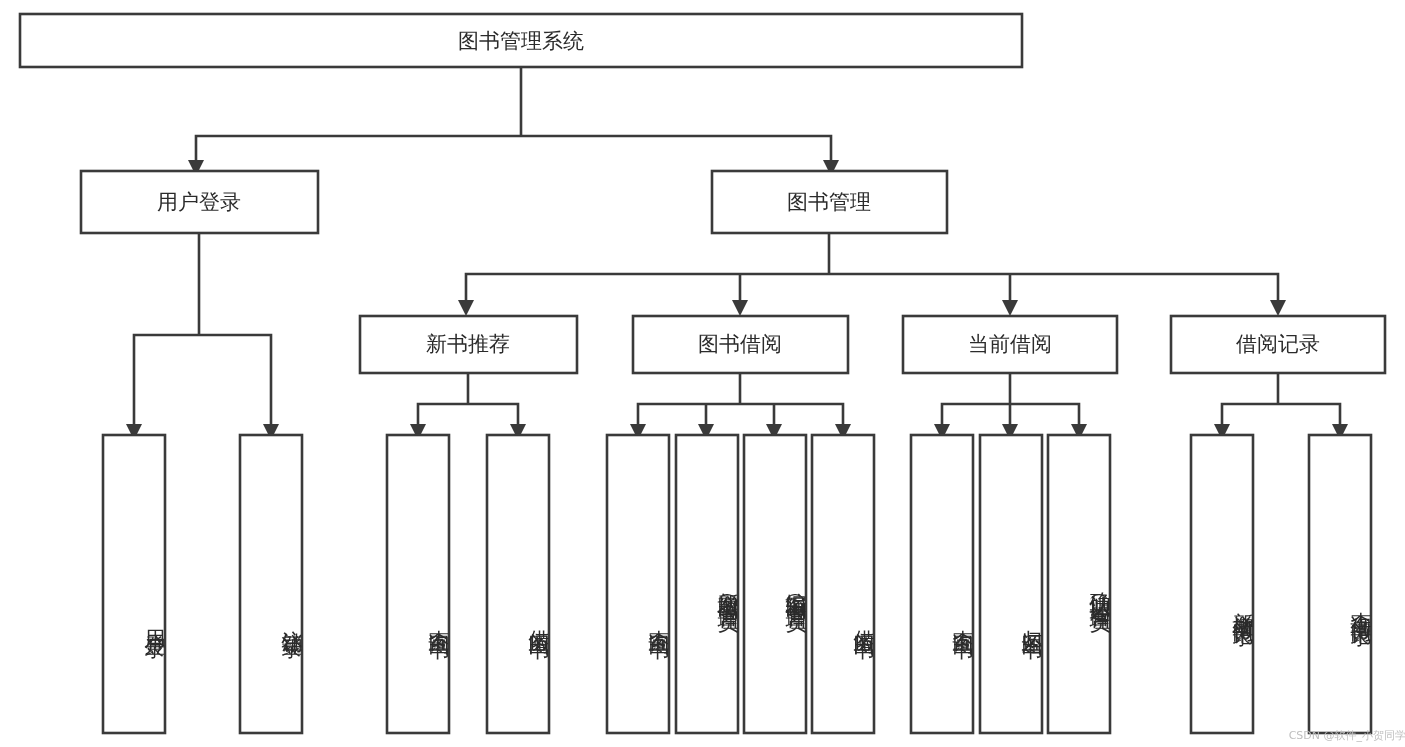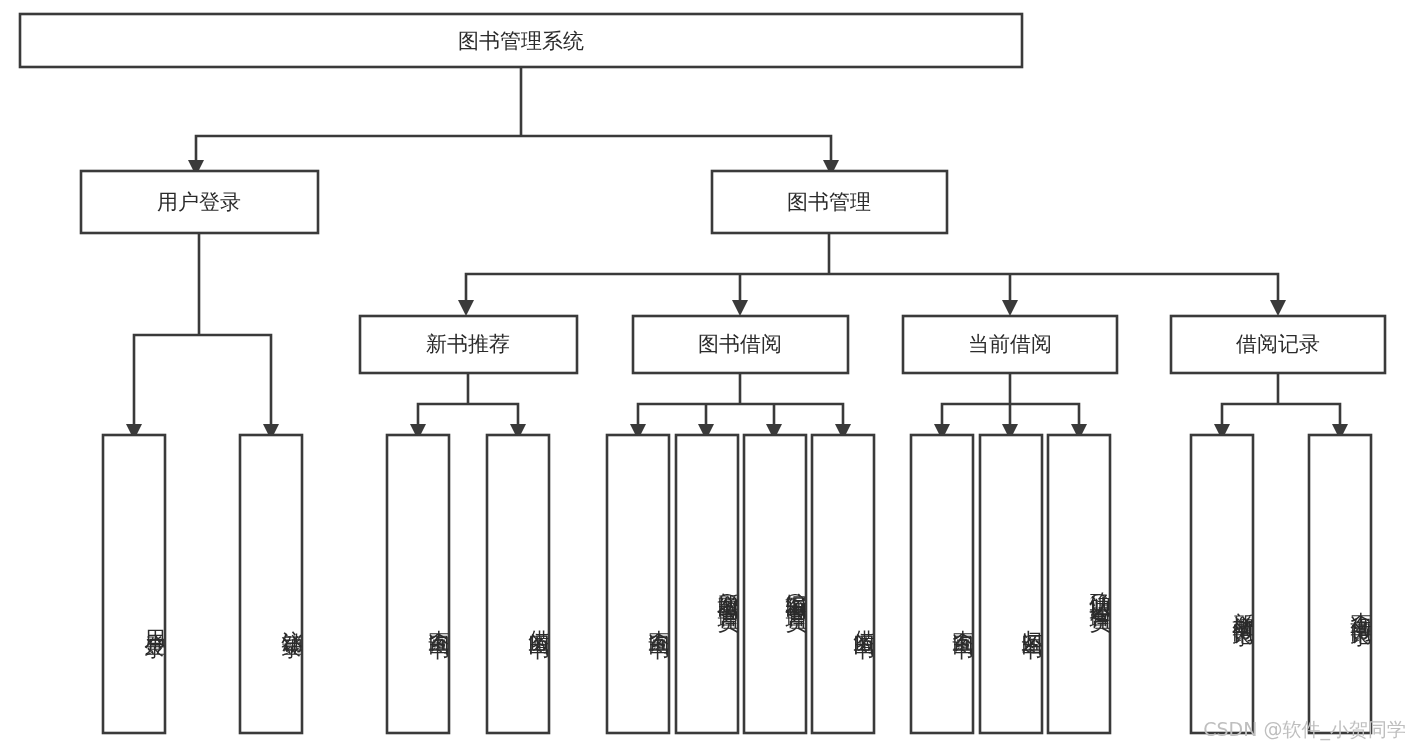--- a/index.html
+++ b/index.html
@@ -25,21 +25,21 @@
     font-family:"DejaVu Sans","Liberation Sans",sans-serif;
     font-size:21px;color:#2b2b2b;
     letter-spacing:3px;
     line-height:1;
     pointer-events:none;
     white-space:nowrap;
   }
   .watermark{
     position:absolute;right:8px;bottom:4px;
     font-family:"DejaVu Sans","Liberation Sans",sans-serif;
-    font-size:19px;color:#bfbfbf;white-space:nowrap;
+    font-size:11px;color:#bfbfbf;white-space:nowrap;
   }
 </style>
 </head>
 <body>
 
 <div id="diagram-root">
 
   <svg id="flow" viewBox="0 0 1405 747">
     <defs></defs>
 

